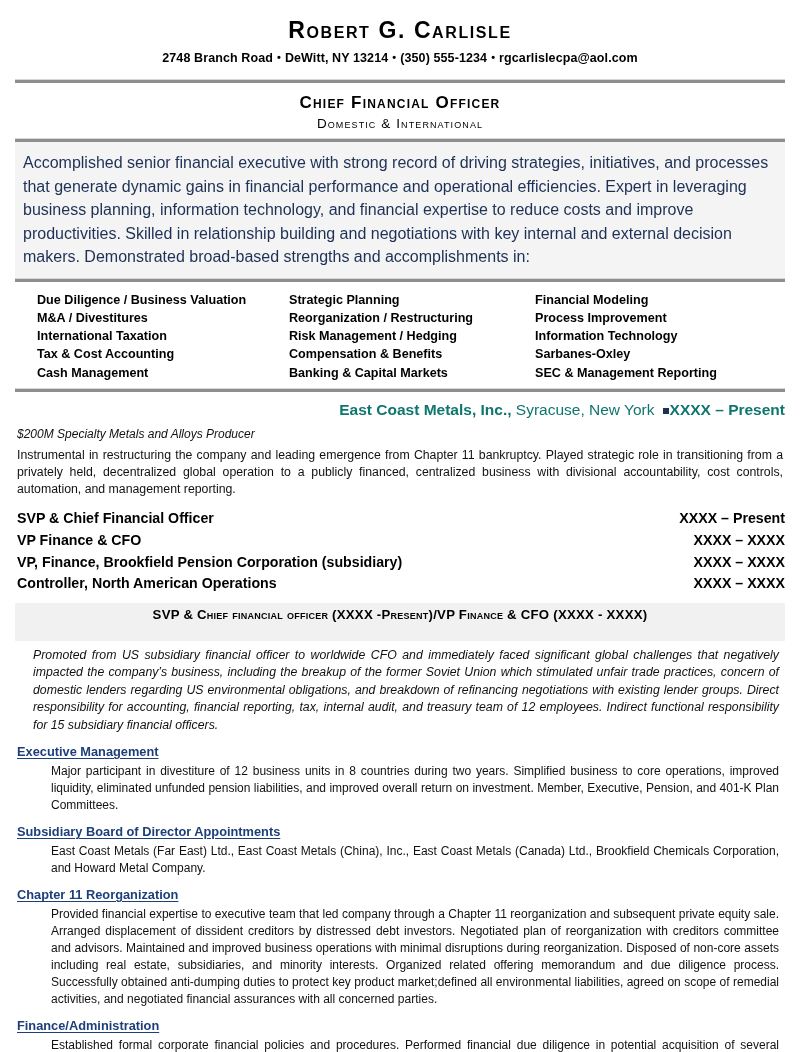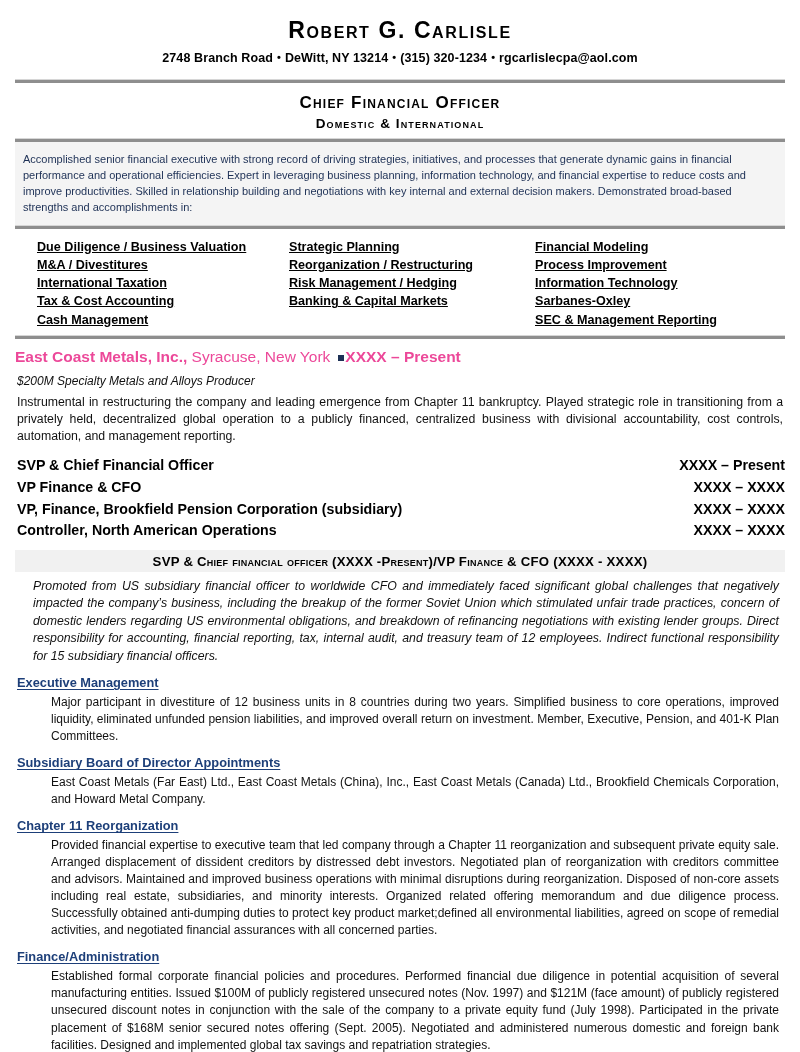--- a/index.html
+++ b/index.html
@@ -67,58 +67,57 @@
   .job-title {
     font-size: 17px;
     font-weight: bold;
     font-variant: small-caps;
     letter-spacing: 1.2px;
     color: #000000;
     line-height: 1.25;
   }
   .job-scope {
     font-size: 13.5px;
-    font-weight: bold;
+    font-weight: normal;
     font-variant: small-caps;
     letter-spacing: 1.1px;
     color: #000000;
     margin-top: 3px;
   }
 
   
   .summary {
     background: #f4f4f4;
     color: #1d3055;
-    font-size: 11px;
+    font-size: 16px;
     line-height: 1.47;
     padding: 9px 7px 9px 8px;
     text-align: left;
   }
 
   
   .competencies {
     display: flex;
     padding: 9px 0 6px 0;
     font-size: 12.6px;
     font-weight: bold;
     color: #000000;
     line-height: 1.45;
-    text-decoration: underline;
   }
   .comp-col { }
   .comp-col.c1 { width: 274px; padding-left: 22px; box-sizing: border-box; }
   .comp-col.c2 { width: 246px; }
   .comp-col.c3 { flex: 1; }
   .comp-item { white-space: nowrap; }
 
   
   .company-line {
-    text-align: left;
+    text-align: right;
     font-size: 15.5px;
-    color: #ec4899;
+    color: #0f766e;
     padding: 9px 0 3px 0;
   }
   .company-name { font-weight: bold; }
   .company-loc  { font-weight: normal; }
   .sq-bullet {
     display: inline-block;
     width: 6px;
     height: 6px;
     background: #1d3055;
     margin: 0 1px 0 8px;
@@ -157,21 +156,21 @@
 
   
   .role-band {
     background: #f1f1f1;
     text-align: center;
     font-size: 13.2px;
     font-weight: bold;
     font-variant: small-caps;
     letter-spacing: 0.25px;
     color: #000000;
-    padding: 4px 0 3px 0;
+    padding: 4px 0 19px 0;
     margin-top: 4px;
   }
 
   
   .body-para {
     font-size: 12.3px;
     line-height: 1.42;
     text-align: justify;
     color: #111111;
     padding: 6px 6px 0 18px;
@@ -194,21 +193,21 @@
   }
 </style>
 </head>
 <body>
 
 <div class="page">
 
   <div class="name">Robert G. Carlisle</div>
 
   <div class="contact">
-    <span>2748 Branch Road</span><span class="sep">•</span><span>DeWitt, NY 13214</span><span class="sep">•</span><span>(315) 320-1234</span><span class="sep">•</span><span>rgcarlislecpa@aol.com</span>
+    <span>2748 Branch Road</span><span class="sep">•</span><span>DeWitt, NY 13214</span><span class="sep">•</span><span>(350) 555-1234</span><span class="sep">•</span><span>rgcarlislecpa@aol.com</span>
   </div>
 
   <div class="rule rule-top"></div>
 
   <div class="title-block">
     <div class="job-title">Chief Financial Officer</div>
     <div class="job-scope">Domestic &amp; International</div>
   </div>
 
   <div class="rule"></div>
@@ -222,20 +221,21 @@
       <div class="comp-item">Due Diligence / Business Valuation</div>
       <div class="comp-item">M&amp;A / Divestitures</div>
       <div class="comp-item">International Taxation</div>
       <div class="comp-item">Tax &amp; Cost Accounting</div>
       <div class="comp-item">Cash Management</div>
     </div>
     <div class="comp-col c2">
       <div class="comp-item">Strategic Planning</div>
       <div class="comp-item">Reorganization / Restructuring</div>
       <div class="comp-item">Risk Management / Hedging</div>
+      <div class="comp-item">Compensation &amp; Benefits</div>
       <div class="comp-item">Banking &amp; Capital Markets</div>
     </div>
     <div class="comp-col c3">
       <div class="comp-item">Financial Modeling</div>
       <div class="comp-item">Process Improvement</div>
       <div class="comp-item">Information Technology</div>
       <div class="comp-item">Sarbanes-Oxley</div>
       <div class="comp-item">SEC &amp; Management Reporting</div>
     </div>
   </div>

